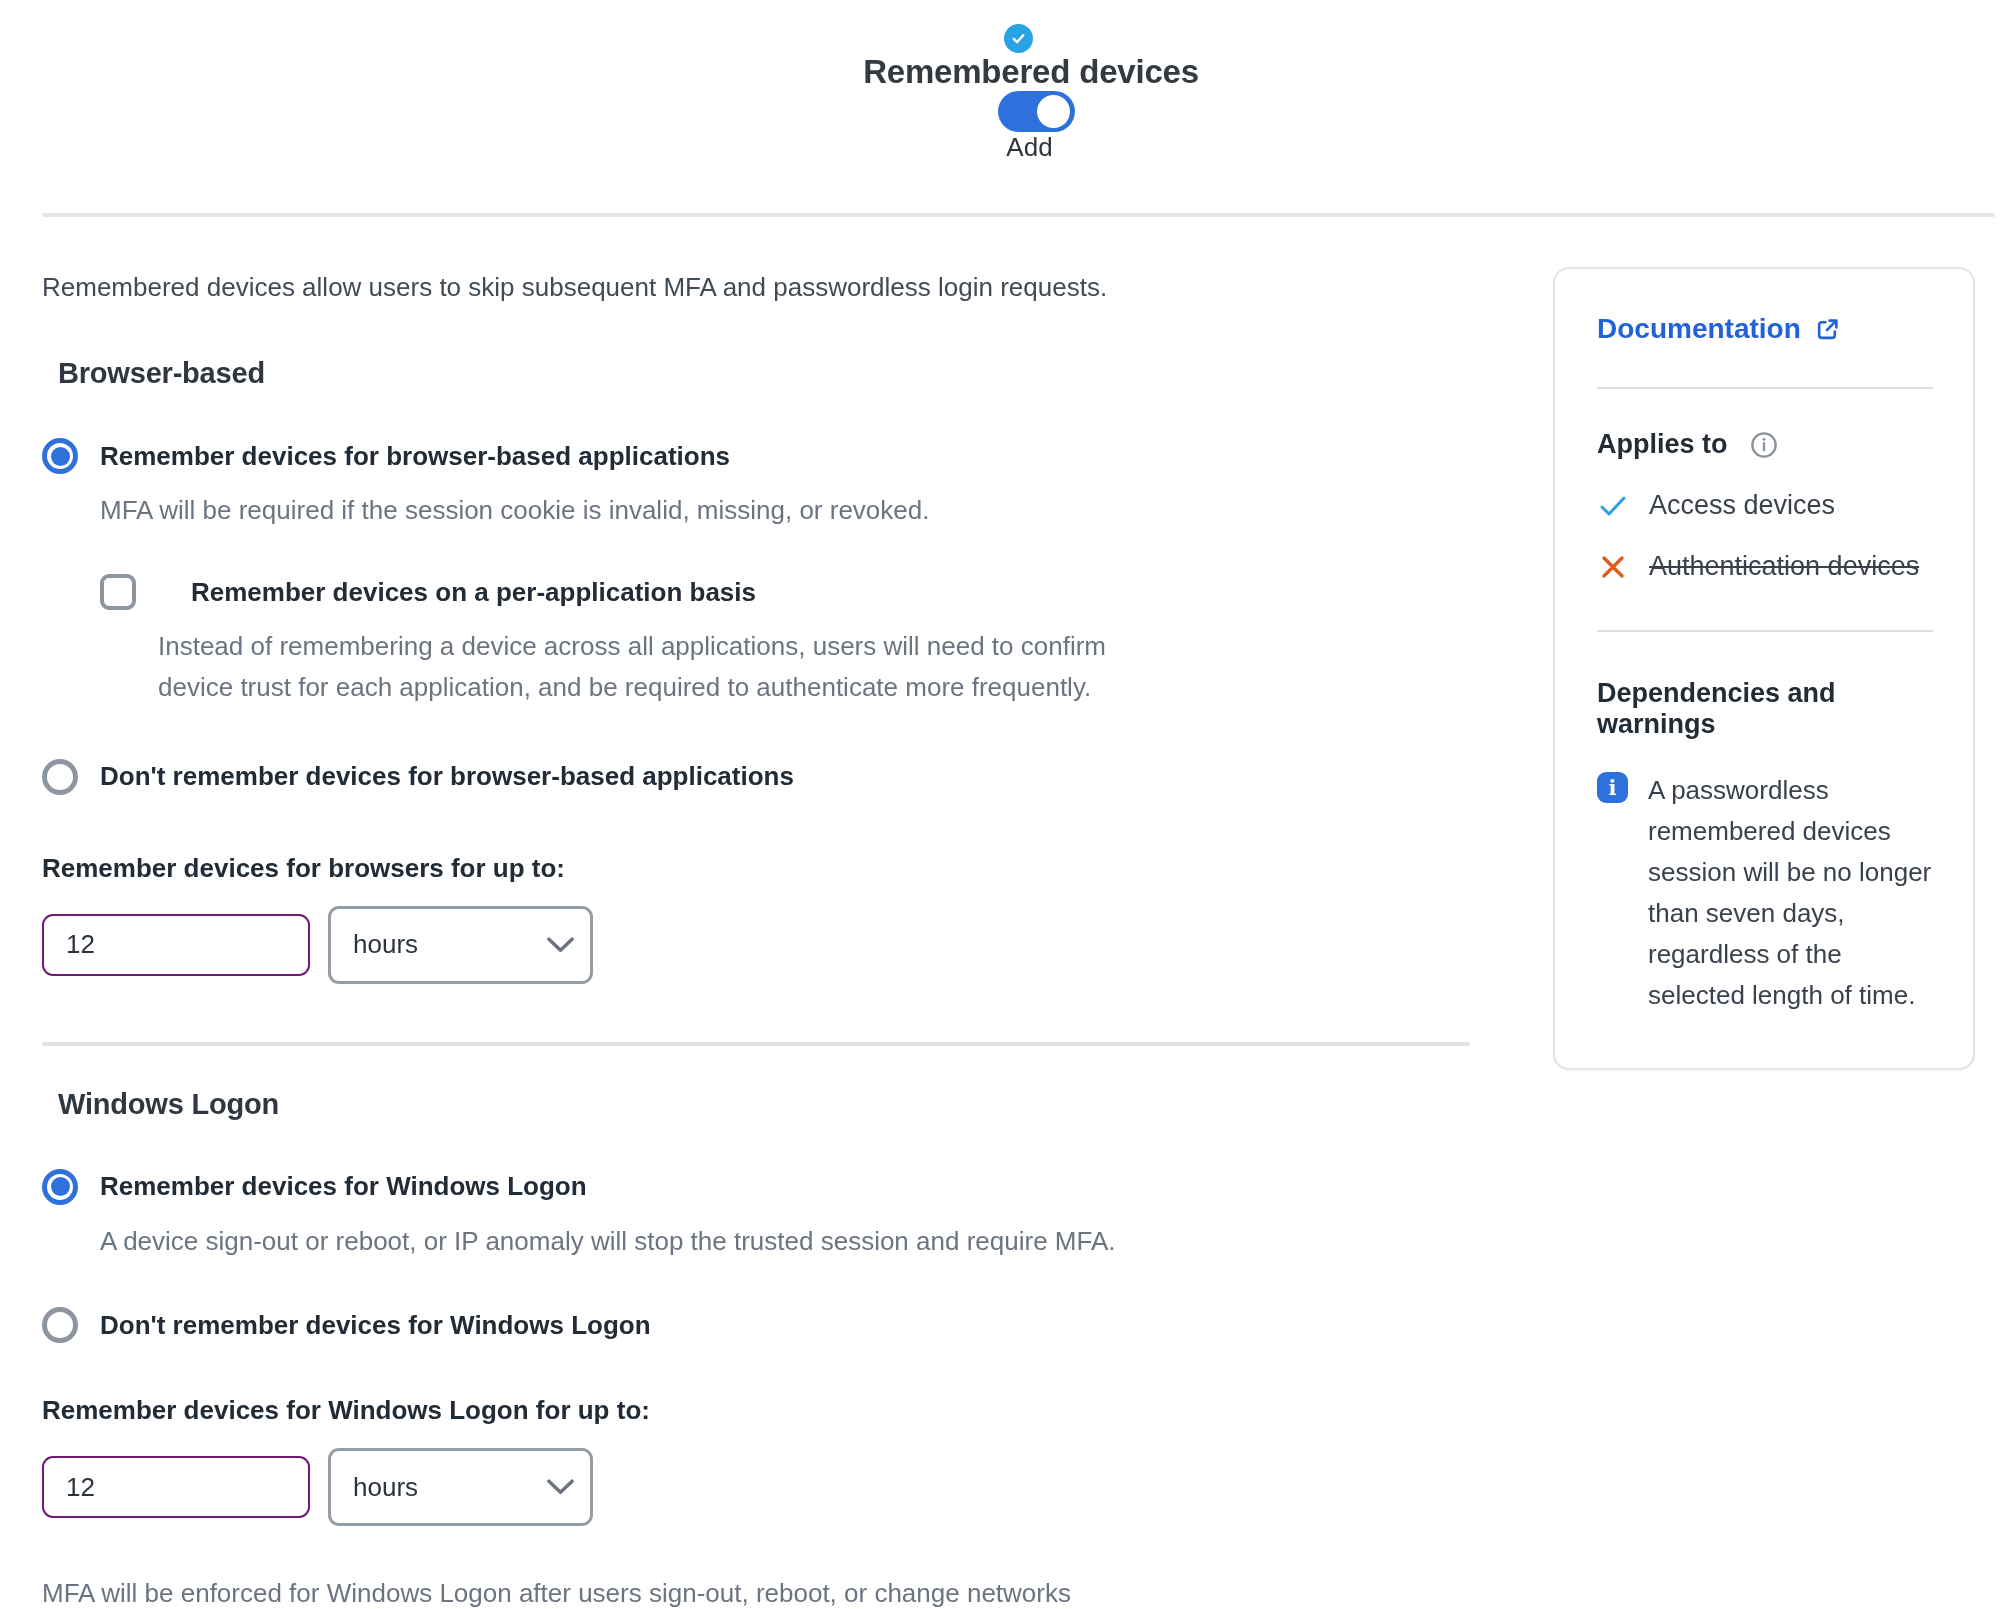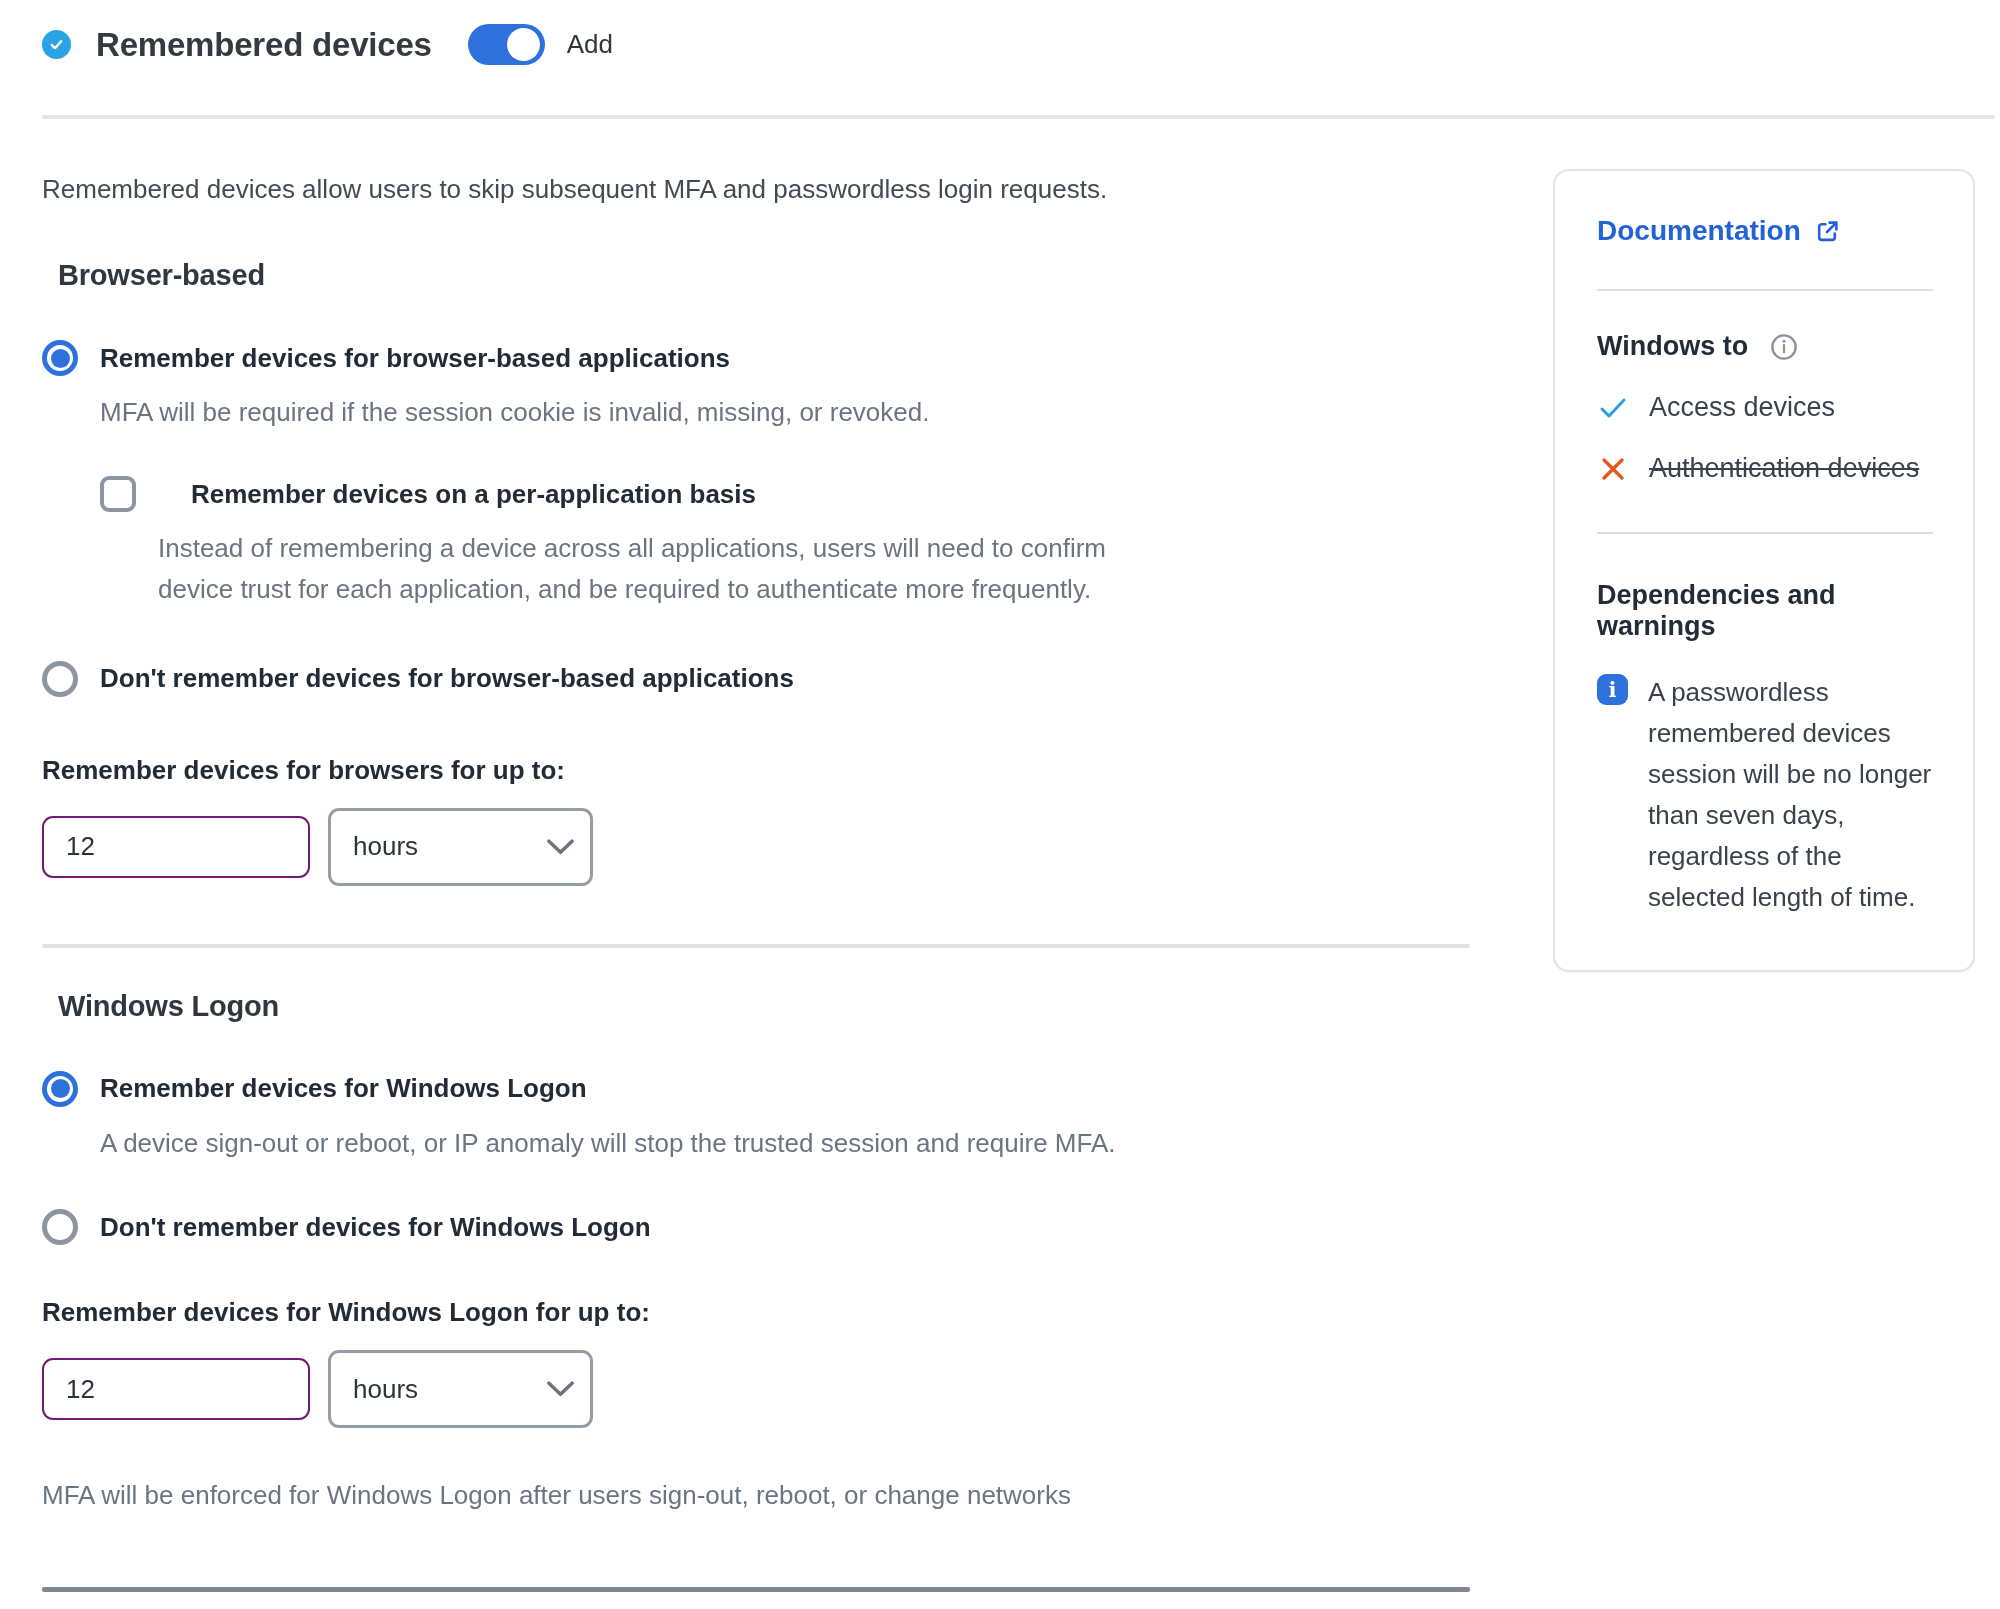--- a/index.html
+++ b/index.html
@@ -5,21 +5,21 @@
   * { margin:0; padding:0; box-sizing:border-box; }
   html,body { background:#ffffff; }
   body {
     width:2000px; height:1609px;
     font-family:"Liberation Sans", sans-serif;
     color:#2b333d;
     overflow:hidden;
   }
 
   
-  .header { display:flex; align-items:center; padding:24px 5px 0 42px; }
+  .header { display:flex; align-items:center; padding:24px 5px 0 42px;flex-direction:column; }
   .status-check {
     width:29px; height:29px; border-radius:50%;
     background:#29a3e4; display:flex; align-items:center; justify-content:center;
     flex:0 0 auto;
   }
   .status-check svg { width:15px; height:15px; }
   .page-title { font-size:33px; font-weight:700; color:#333a42; margin-left:25px; letter-spacing:-0.2px; }
   .toggle {
     width:77px; height:41px; border-radius:21px; background:#2e71dd;
     margin-left:36px; position:relative; flex:0 0 auto; cursor:pointer;
@@ -221,21 +221,21 @@
         <svg viewBox="0 0 24 24" fill="none" stroke="#2163d6" stroke-width="2.5" stroke-linecap="round" stroke-linejoin="round">
           <path d="M10 5H6.5A2.5 2.5 0 0 0 4 7.5v10A2.5 2.5 0 0 0 6.5 20h10a2.5 2.5 0 0 0 2.5-2.5V14"></path>
           <path d="M14 3.5h6.5V10"></path>
           <path d="M20 4l-8.5 8.5"></path>
         </svg>
       </a>
 
       <div class="card-divider"></div>
 
       <div class="applies-head">
-        <span class="applies-title">Windows to</span>
+        <span class="applies-title">Applies to</span>
         <svg class="info-circle" viewBox="0 0 24 24" fill="none" stroke="#8a929c" stroke-width="2">
           <circle cx="12" cy="12" r="10"></circle>
           <line x1="12" y1="10.5" x2="12" y2="16.5" stroke-linecap="round"></line>
           <circle cx="12" cy="7" r="1.3" fill="#8a929c" stroke="none"></circle>
         </svg>
       </div>
 
       <div class="applies-item">
         <svg viewBox="0 0 28 28" fill="none">
             <path d="M3 15l7 7L25 6" stroke="#2d9fe8" stroke-width="3" stroke-linecap="round" stroke-linejoin="round"></path>

